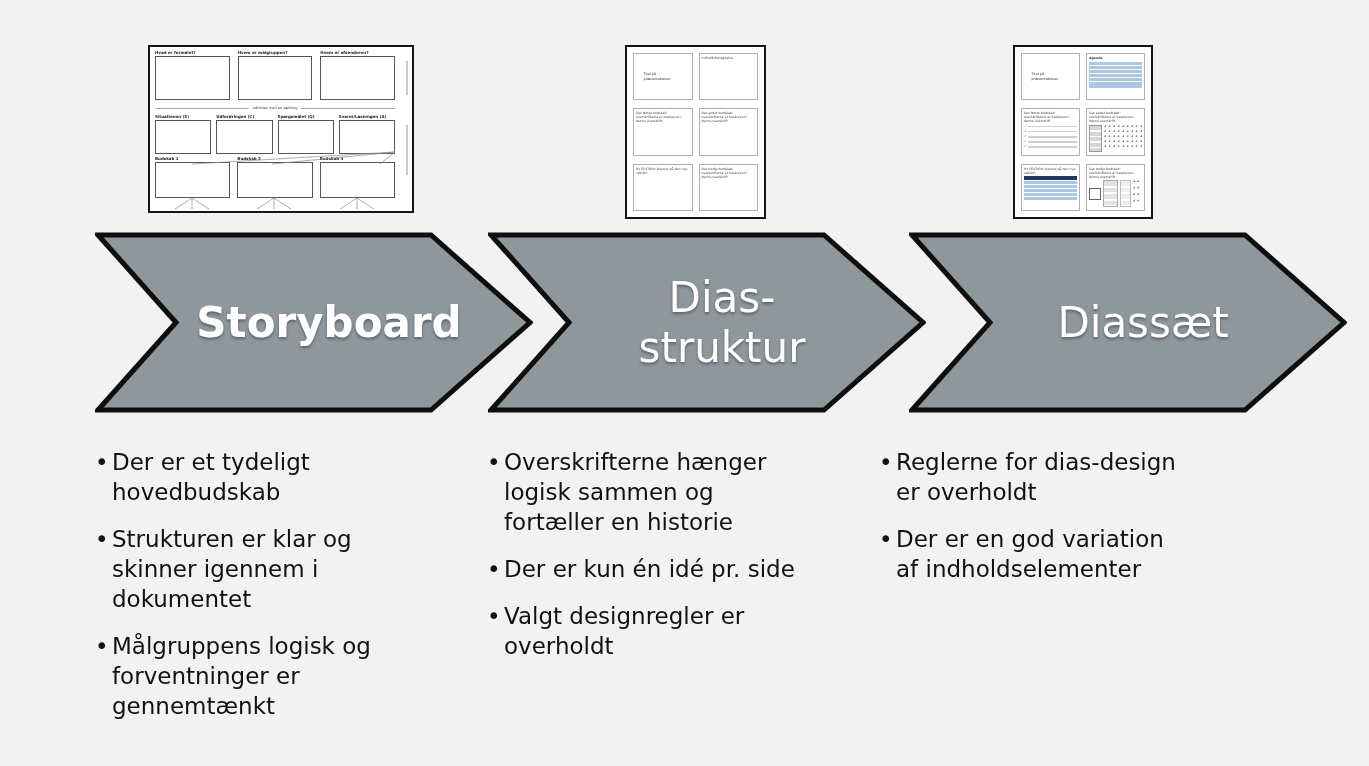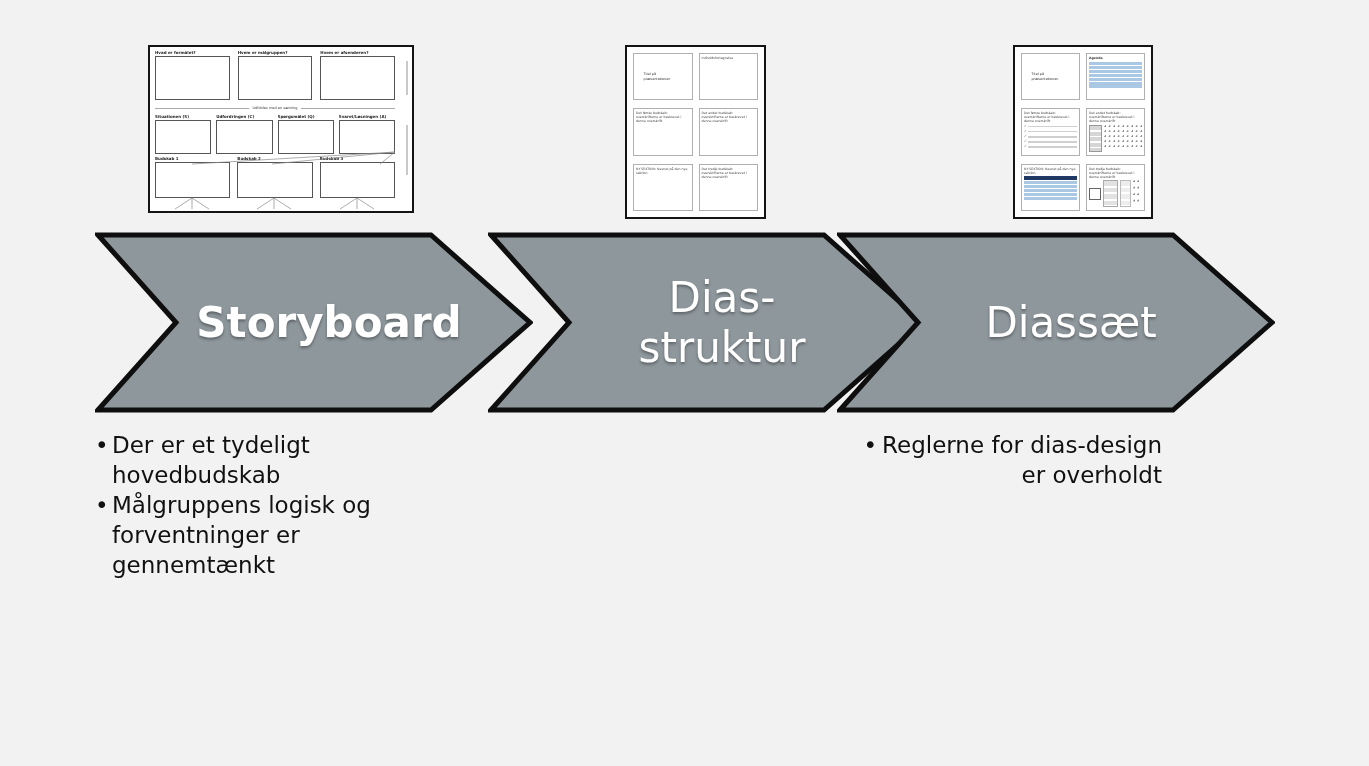--- a/index.html
+++ b/index.html
@@ -6,26 +6,26 @@
   .stage{position:relative;width:1369px;height:766px;background:#f2f2f2;overflow:hidden;
          font-family:"DejaVu Sans","Liberation Sans",sans-serif;}
 
   
   .chev{position:absolute;top:232px;width:438px;height:181px;}
   .chev svg{display:block;width:100%;height:100%;}
   .chev polygon{fill:#8e979c;stroke:#0e0e0e;stroke-width:5;stroke-linejoin:miter;}
   .chev-label{position:absolute;inset:0;display:flex;align-items:center;justify-content:center;
               color:#ffffff;font-size:42px;line-height:1.18;text-align:center;white-space:pre-line;
               text-shadow:0 2px 3px rgba(0,0,0,.35);padding-left:30px;box-sizing:border-box;}
-  .chev1{left:95px;font-weight:bold;} .chev2{left:488px;} .chev3{left:837px;}
+  .chev1{left:95px;font-weight:bold;} .chev2{left:488px;} .chev3{left:909px;}
 
   
   .col{position:absolute;top:430px;color:#111;font-size:23px;line-height:30px;}
-  .col1{left:95px;width:327px;} .col2{left:487px;width:317px;} .col3{left:860px;width:302px;text-align:right;}
-  .bullet{display:flex;}
+  .col1{left:95px;width:327px;} .col2{left:487px;width:317px;} .col3{left:879px;width:302px;}
+  .bullet{display:flex;margin-top:17px;}
   .bullet::before{content:"•";width:17px;flex:none;}
   .btxt{flex:1;}
 
   
   .thumb{position:absolute;top:45px;background:#fff;border:2px solid #141414;box-sizing:border-box;}
 
   
   .t1{left:148px;width:266px;height:168px;}
   .t1-row{position:absolute;left:5px;right:17px;display:flex;}
   .t1-row1{top:4px;gap:8px;} .t1-row2{top:68px;gap:5px;} .t1-row3{top:110px;gap:7px;}
@@ -242,24 +242,41 @@
         <polygon points="3,3 336,3 435,90.5 336,178 3,178 81,90.5"></polygon>
       </svg>
     <div class="chev-label">Diassæt</div>
   </div>
 
   <div class="col col1">
     <div class="bullet">
         <span class="btxt">Der er et tydeligt hovedbudskab</span>
       </div>
     <div class="bullet">
+        <span class="btxt">Strukturen er klar og skinner igennem i dokumentet</span>
+      </div>
+    <div class="bullet">
         <span class="btxt">Målgruppens logisk og forventninger er gennemtænkt</span>
       </div>
   </div>
 
+  <div class="col col2">
+    <div class="bullet">
+        <span class="btxt">Overskrifterne hænger logisk sammen og fortæller en historie</span>
+      </div>
+    <div class="bullet">
+        <span class="btxt">Der er kun én idé pr. side</span>
+      </div>
+    <div class="bullet">
+        <span class="btxt">Valgt designregler er overholdt</span>
+      </div>
+  </div>
 
   <div class="col col3">
     <div class="bullet">
         <span class="btxt">Reglerne for dias-design er overholdt</span>
       </div>
+    <div class="bullet">
+        <span class="btxt">Der er en god variation af indholdselementer</span>
+      </div>
   </div>
 
 </div>
 
 </body></html>

